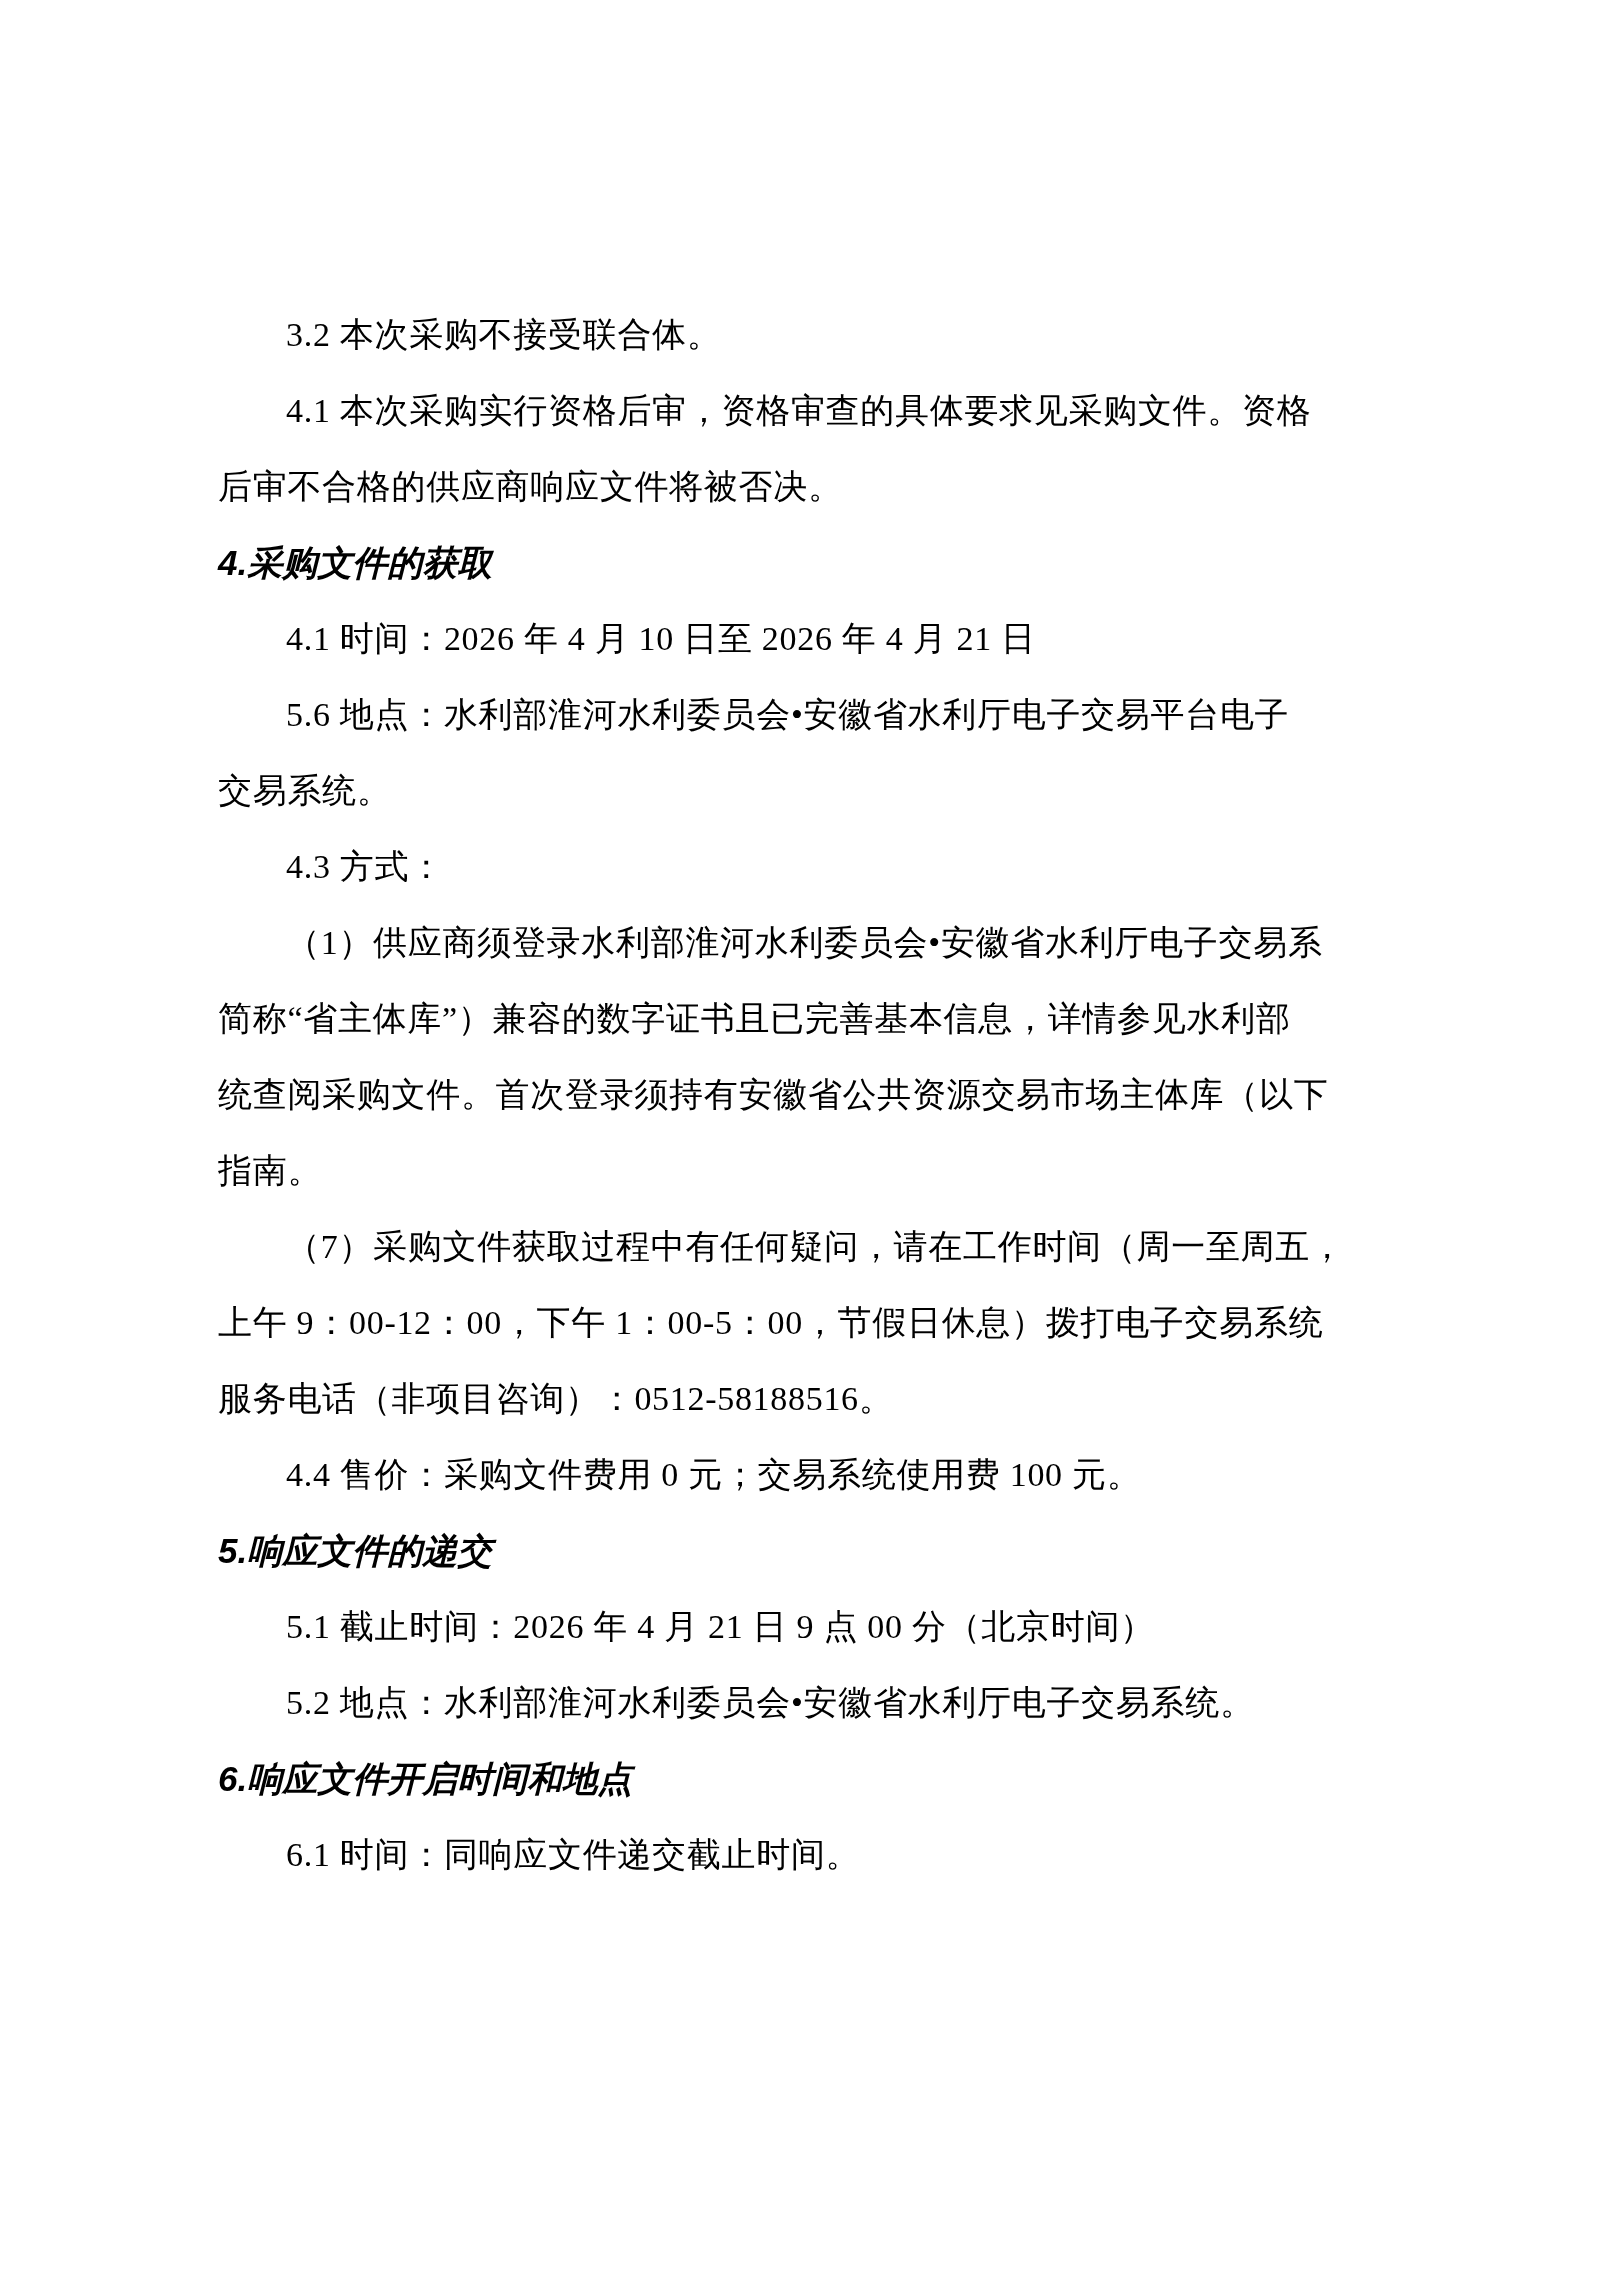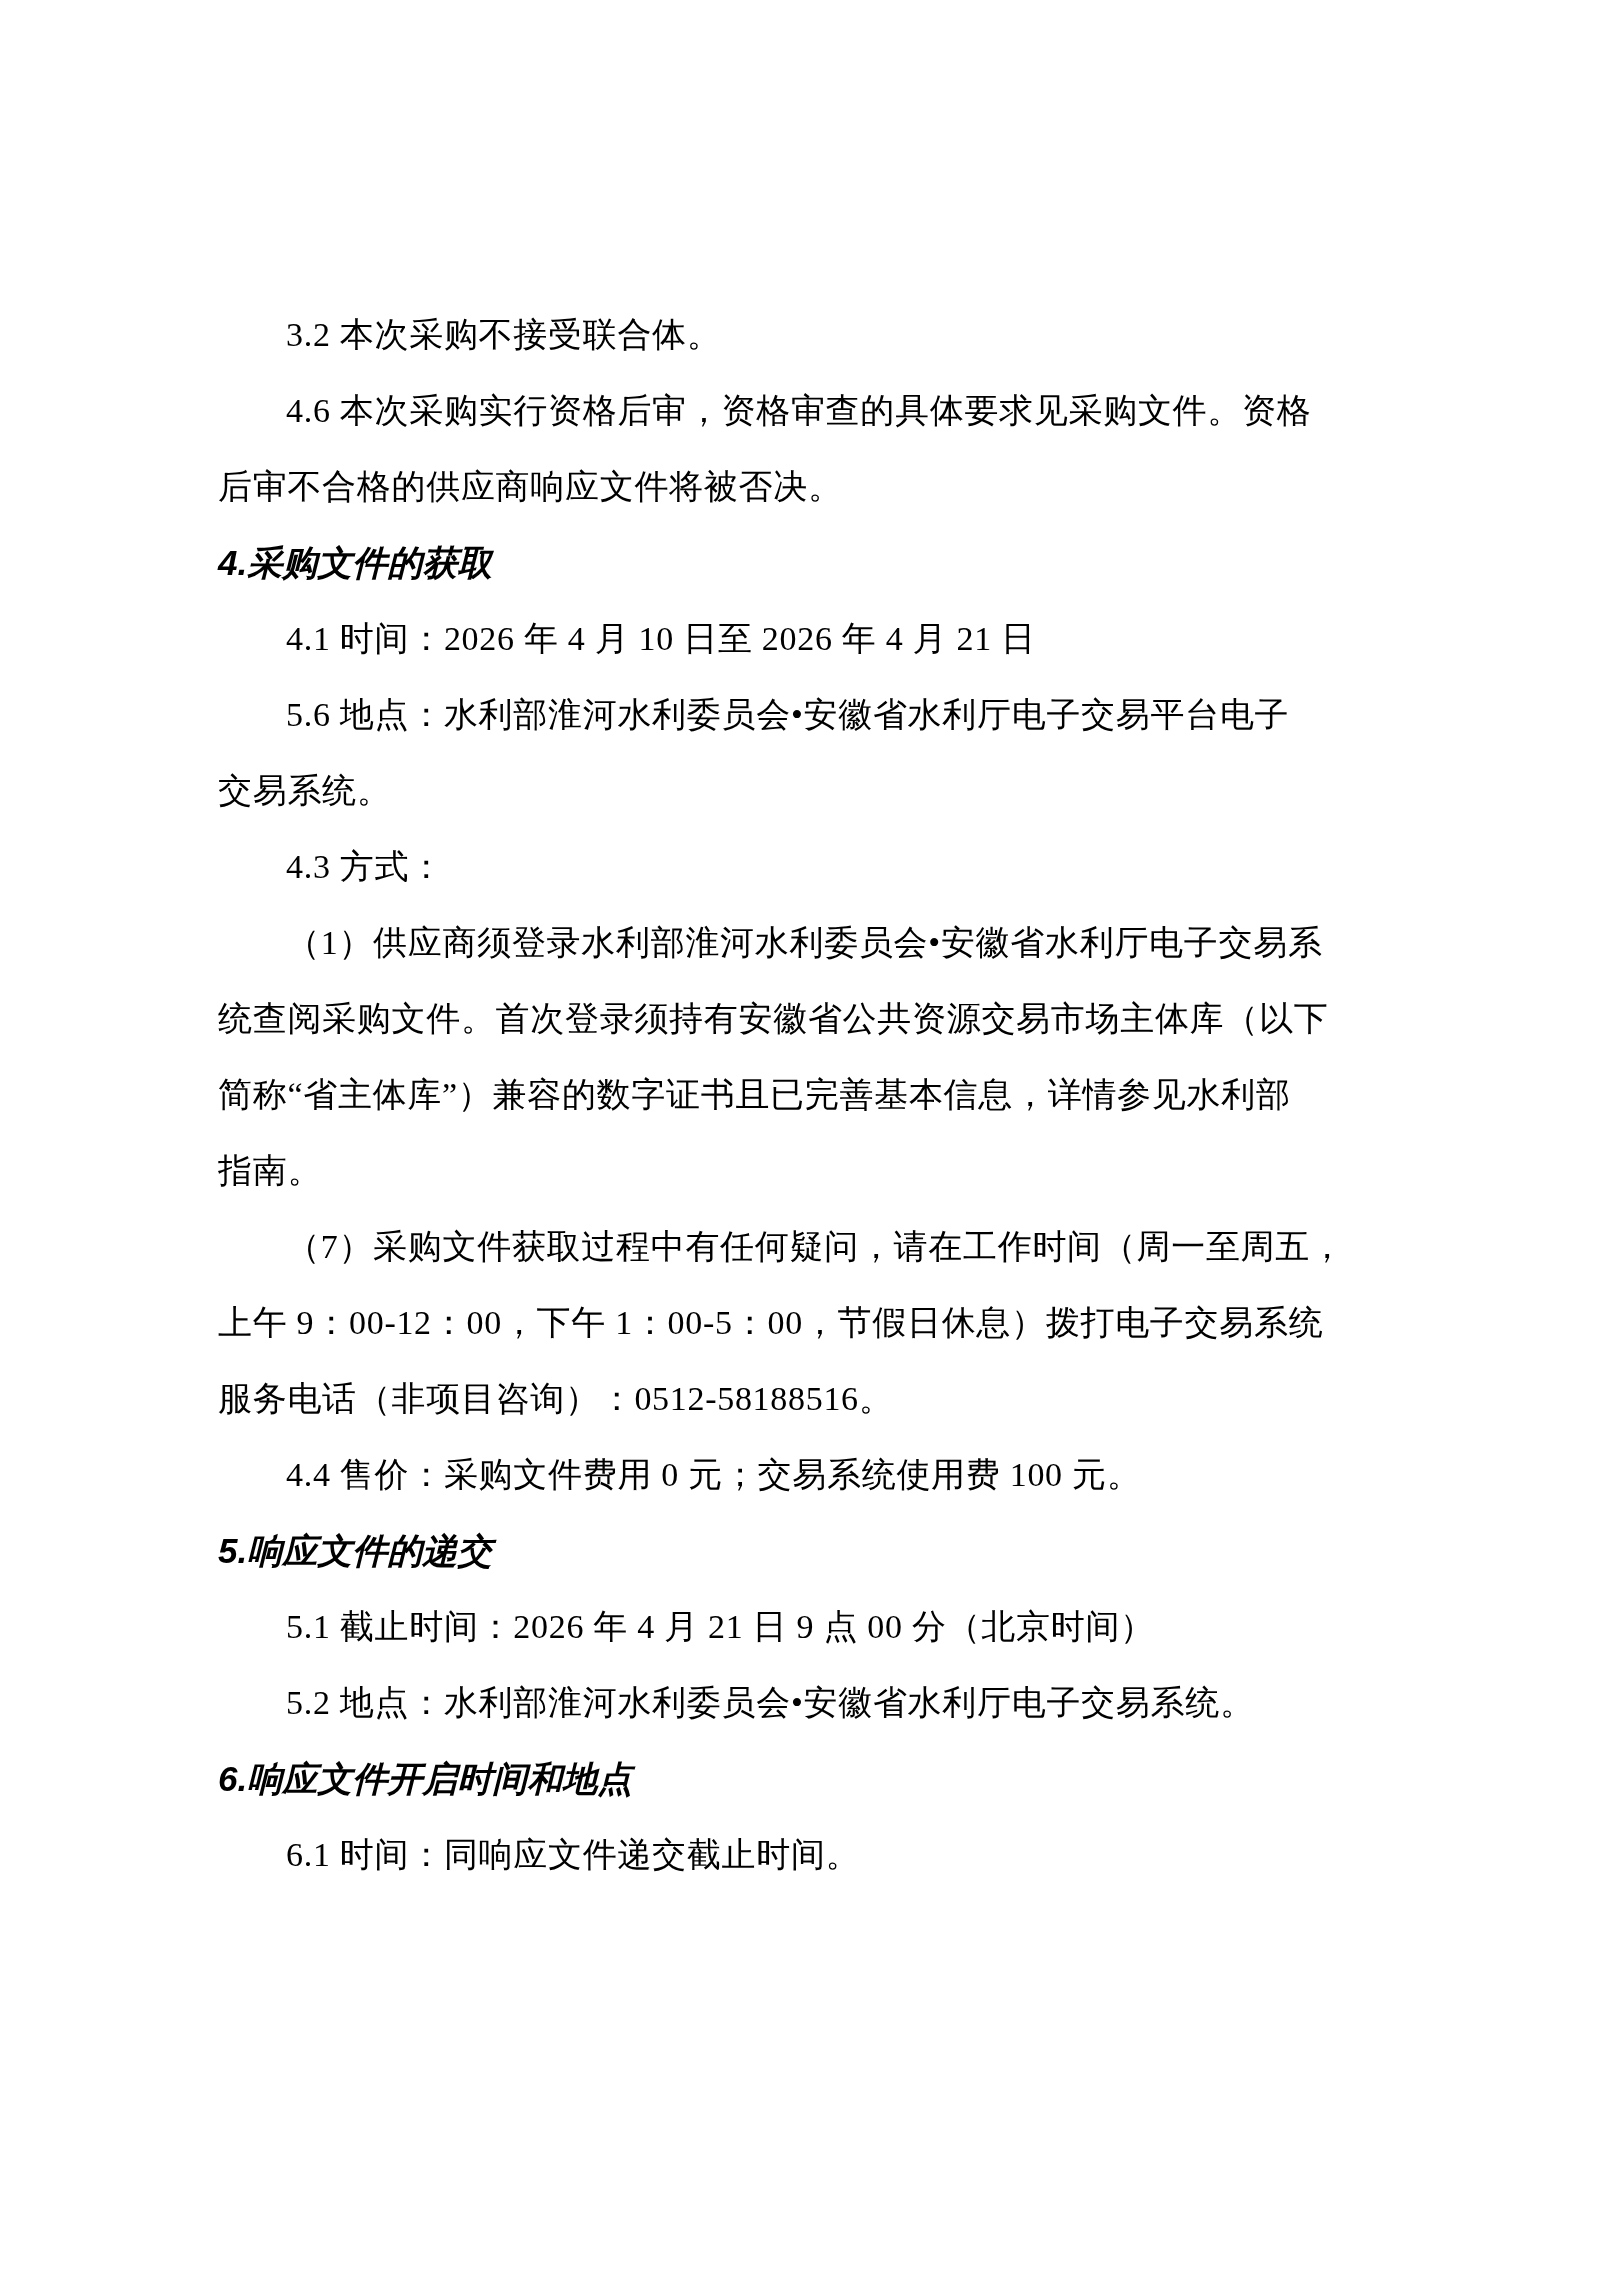--- a/index.html
+++ b/index.html
@@ -38,30 +38,30 @@
     letter-spacing: 0;
     font-style: italic;
   }
 </style>
 </head>
 <body>
 
 <div class="page">
   <div class="content">
       <div class="line indent">3.2 本次采购不接受联合体。</div>
-      <div class="line indent">4.6 本次采购实行资格后审，资格审查的具体要求见采购文件。资格</div>
+      <div class="line indent">4.1 本次采购实行资格后审，资格审查的具体要求见采购文件。资格</div>
       <div class="line">后审不合格的供应商响应文件将被否决。</div>
       <div class="line heading">4.采购文件的获取</div>
       <div class="line indent">4.1 时间：2026 年 4 月 10 日至 2026 年 4 月 21 日</div>
       <div class="line indent">5.6 地点：水利部淮河水利委员会•安徽省水利厅电子交易平台电子</div>
       <div class="line">交易系统。</div>
       <div class="line indent">4.3 方式：</div>
       <div class="line indent">（1）供应商须登录水利部淮河水利委员会•安徽省水利厅电子交易系</div>
+      <div class="line">简称“省主体库”）兼容的数字证书且已完善基本信息，详情参见水利部</div>
       <div class="line">统查阅采购文件。首次登录须持有安徽省公共资源交易市场主体库（以下</div>
-      <div class="line">简称“省主体库”）兼容的数字证书且已完善基本信息，详情参见水利部</div>
       <div class="line">指南。</div>
       <div class="line indent">（7）采购文件获取过程中有任何疑问，请在工作时间（周一至周五，</div>
       <div class="line">上午 9：00-12：00，下午 1：00-5：00，节假日休息）拨打电子交易系统</div>
       <div class="line">服务电话（非项目咨询）：0512-58188516。</div>
       <div class="line indent">4.4 售价：采购文件费用 0 元；交易系统使用费 100 元。</div>
       <div class="line heading">5.响应文件的递交</div>
       <div class="line indent">5.1 截止时间：2026 年 4 月 21 日 9 点 00 分（北京时间）</div>
       <div class="line indent">5.2 地点：水利部淮河水利委员会•安徽省水利厅电子交易系统。</div>
       <div class="line heading">6.响应文件开启时间和地点</div>
       <div class="line indent">6.1 时间：同响应文件递交截止时间。</div>

